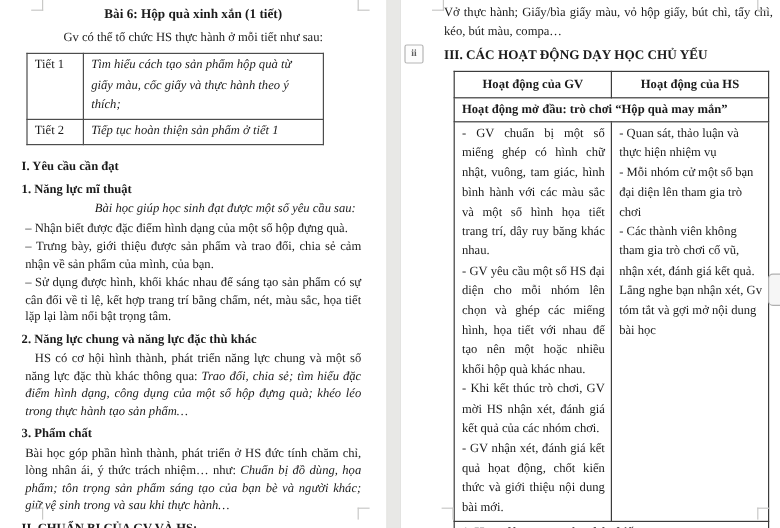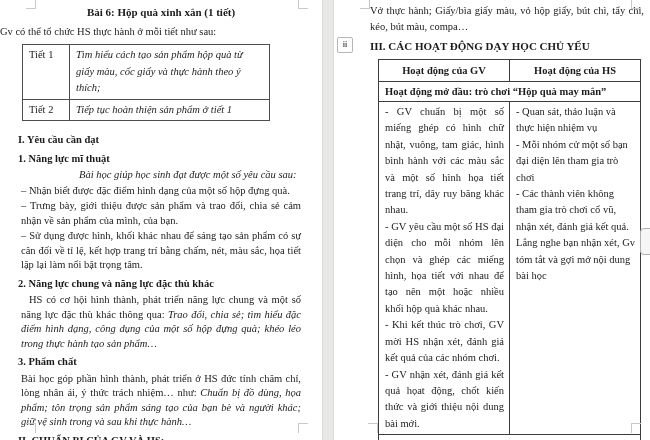--- a/index.html
+++ b/index.html
@@ -21,21 +21,21 @@
   .crop.bl { border-right:1px solid #c9c9c7; border-top:1px solid #c9c9c7; top:423px; }
   .crop.br { border-left:1px solid #c9c9c7;  border-top:1px solid #c9c9c7; top:423px; }
 
   
   .dot-grid { position:absolute; left:3px; top:6px; width:2px; height:2px; background:#787878;
     box-shadow: 5px 0 #787878, 0 4px #787878, 5px 4px #787878,
                 0 8px #787878, 5px 8px #787878, 0 12px #787878, 5px 12px #787878; }
 
   
   .lp-title { padding-top:6px; text-align:center; font-weight:bold; font-size:11px; line-height:13px; }
-  .lp-sub   { margin-top:6px;  text-align:left; font-size:10.5px; line-height:13px; }
+  .lp-sub   { margin-top:6px;  text-align:center; font-size:10.5px; line-height:13px; }
   table.schedule { margin:6px 0 0 22px; border-collapse:collapse; width:248px; font-size:10.5px; table-layout:fixed;padding-left:32px; }
   table.schedule td { border:1px solid #4d4d4d; padding:2px 6px; line-height:16.5px; vertical-align:top; }
   table.schedule td.period { width:34px; }
   table.schedule td.act { font-style:italic; }
   .lp-body { margin:12px 18px 0 18px; font-size:10.5px; line-height:14.5px; text-align:justify; }
   .lp-body .hd { font-weight:bold; margin:4px 0 2px; text-align:left; }
   .lp-body p  { margin:0 3px 1px;font-family:Liberation Serif, serif; }
   .lp-body .intro { font-style:italic; text-indent:58px; text-align:left; }
   .lp-body .lead-indent { text-indent:8px; }
   .em { font-style:italic; }

